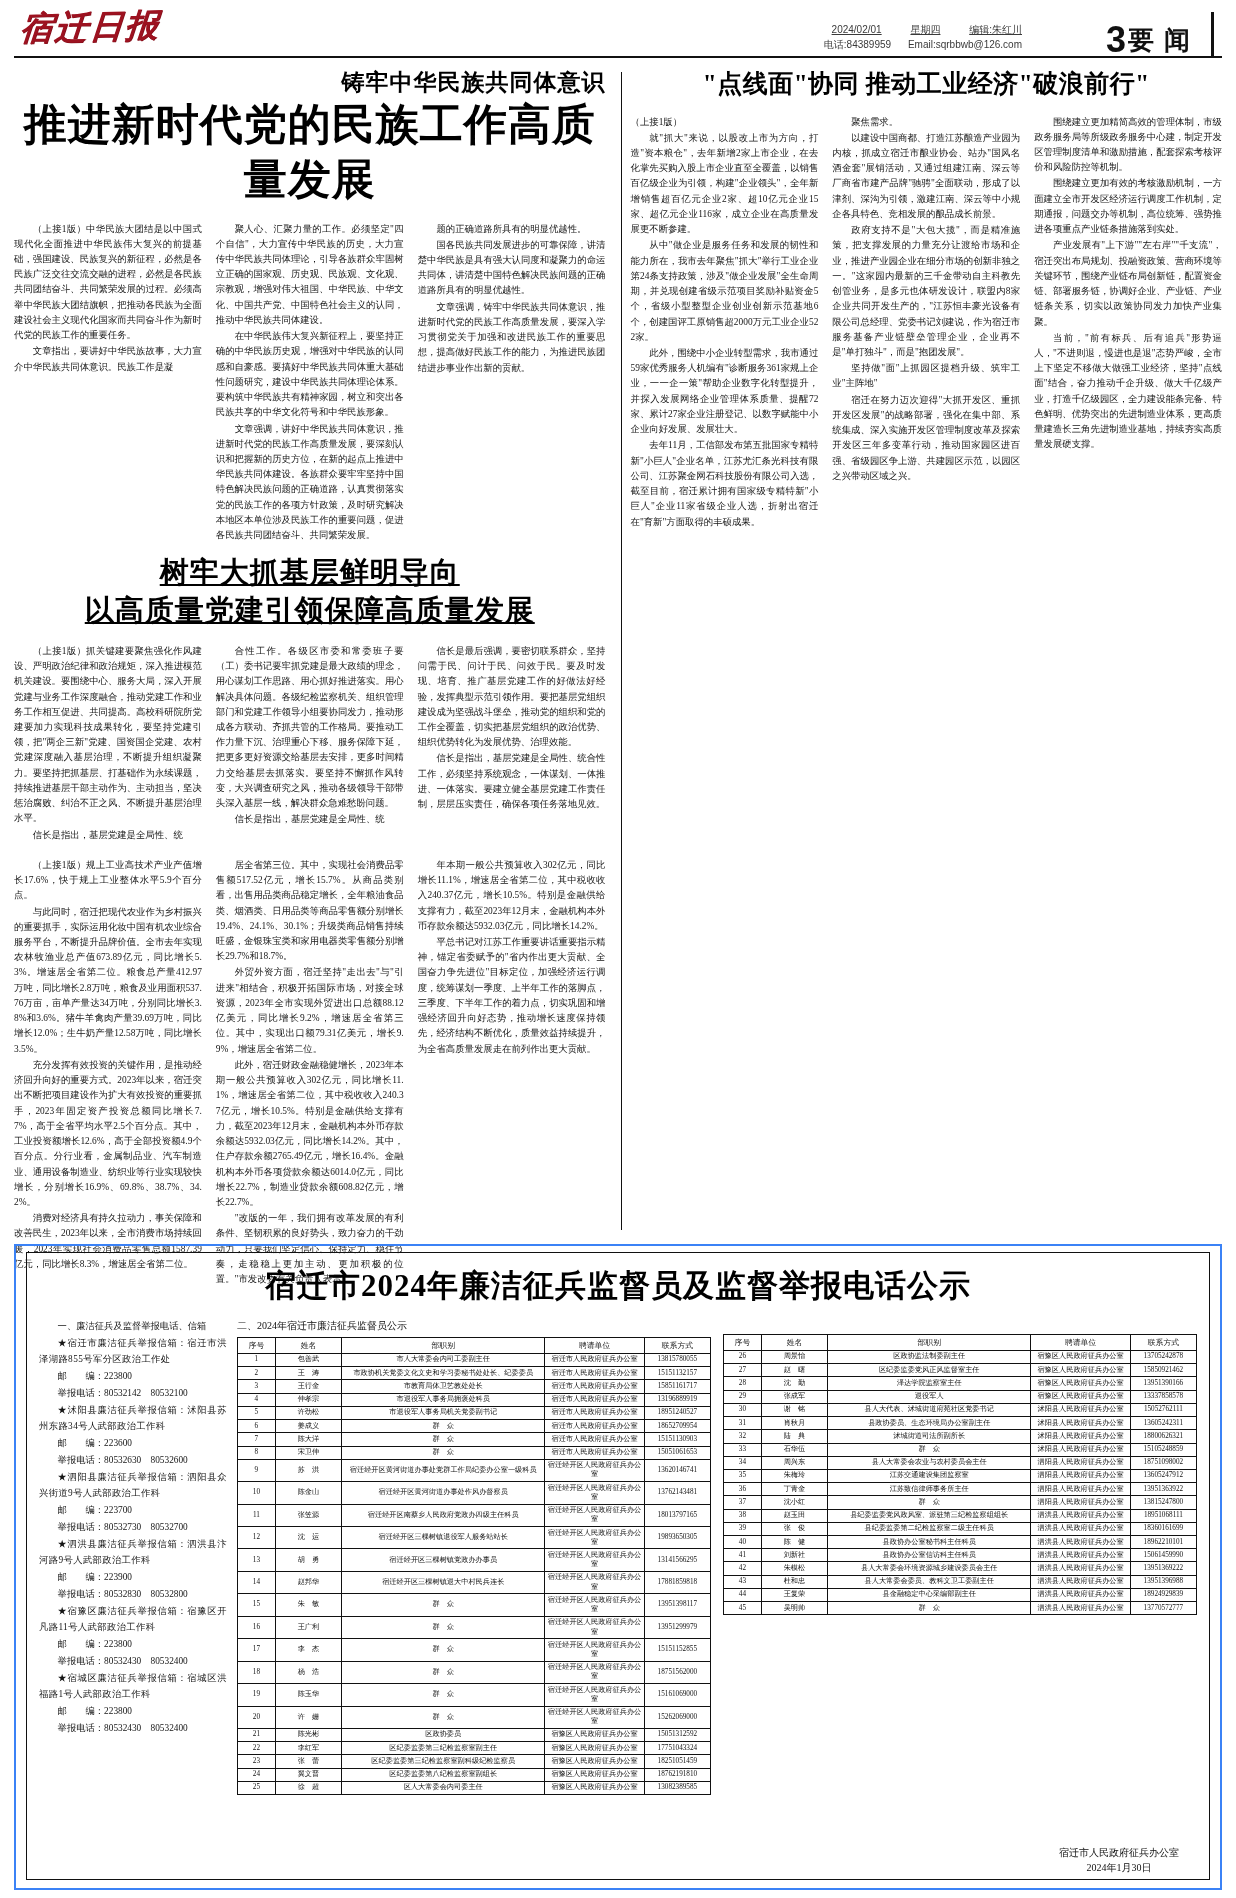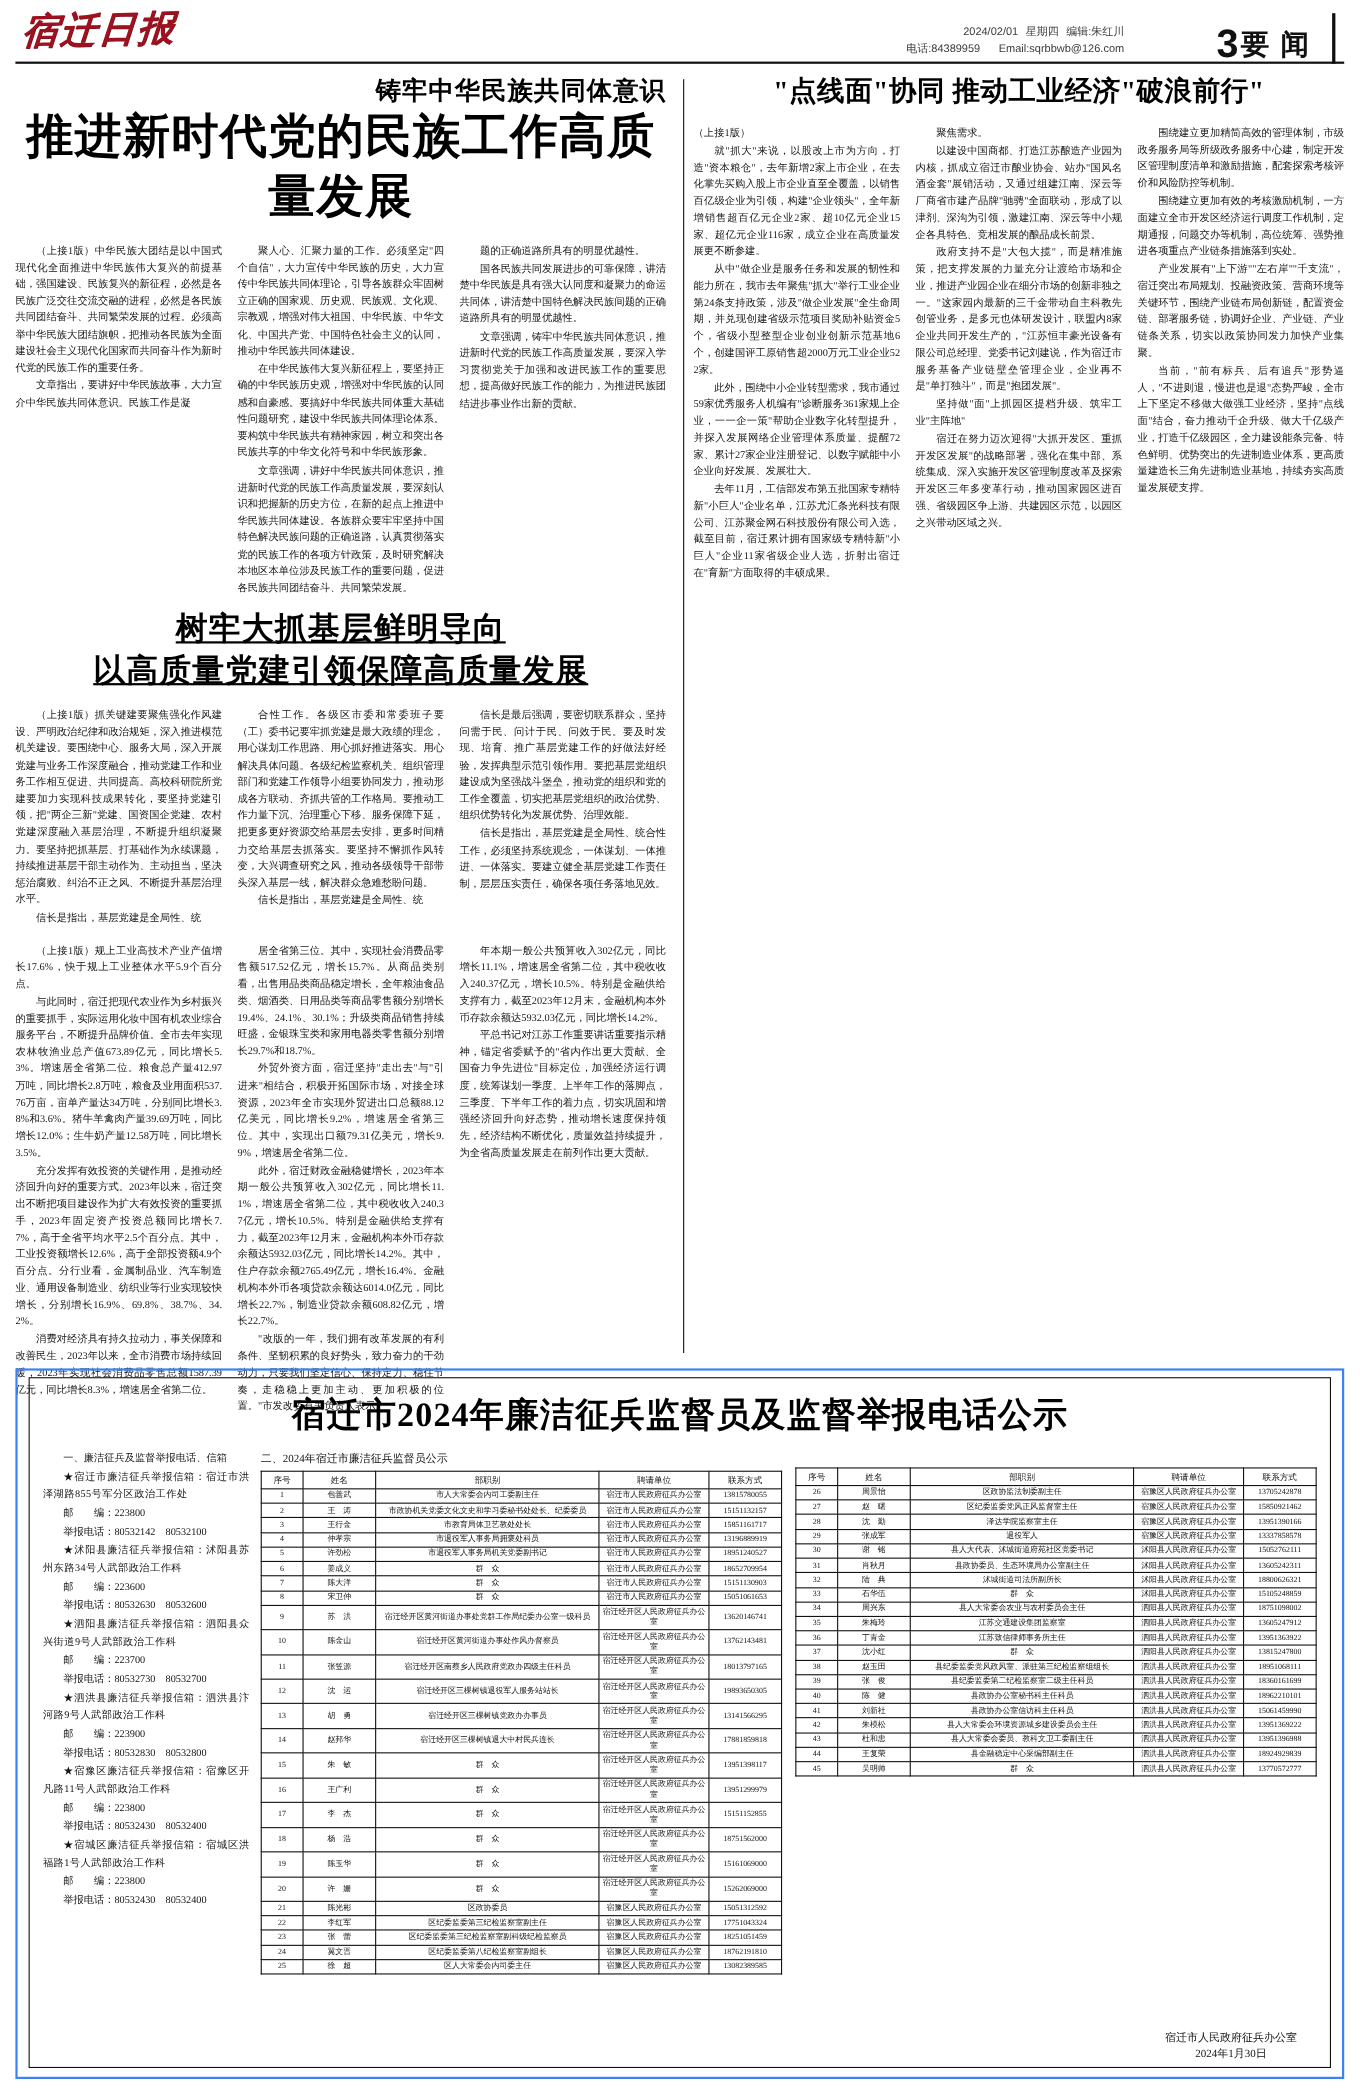--- a/index.html
+++ b/index.html
@@ -42,21 +42,21 @@
     position: absolute;
     right: 200px;
     bottom: 4px;
     text-align: right;
     font-size: 10px;
     line-height: 1.45;
     color: #3a3a3a;
     font-family: "Liberation Sans", sans-serif;
     white-space: nowrap;
   }
-  .head-meta .r1 span { margin-left: 4px; }
+  .head-meta .r1 span { margin-left: 26px; text-decoration: underline; }
   .head-meta .r2 span { margin-left: 14px; }
   .page-no {
     position: absolute;
     right: 96px; bottom: -2px;
     font-size: 36px;
     font-weight: bold;
     font-family: "Liberation Sans", sans-serif;
     color: #111;
     line-height: 1;
   }

